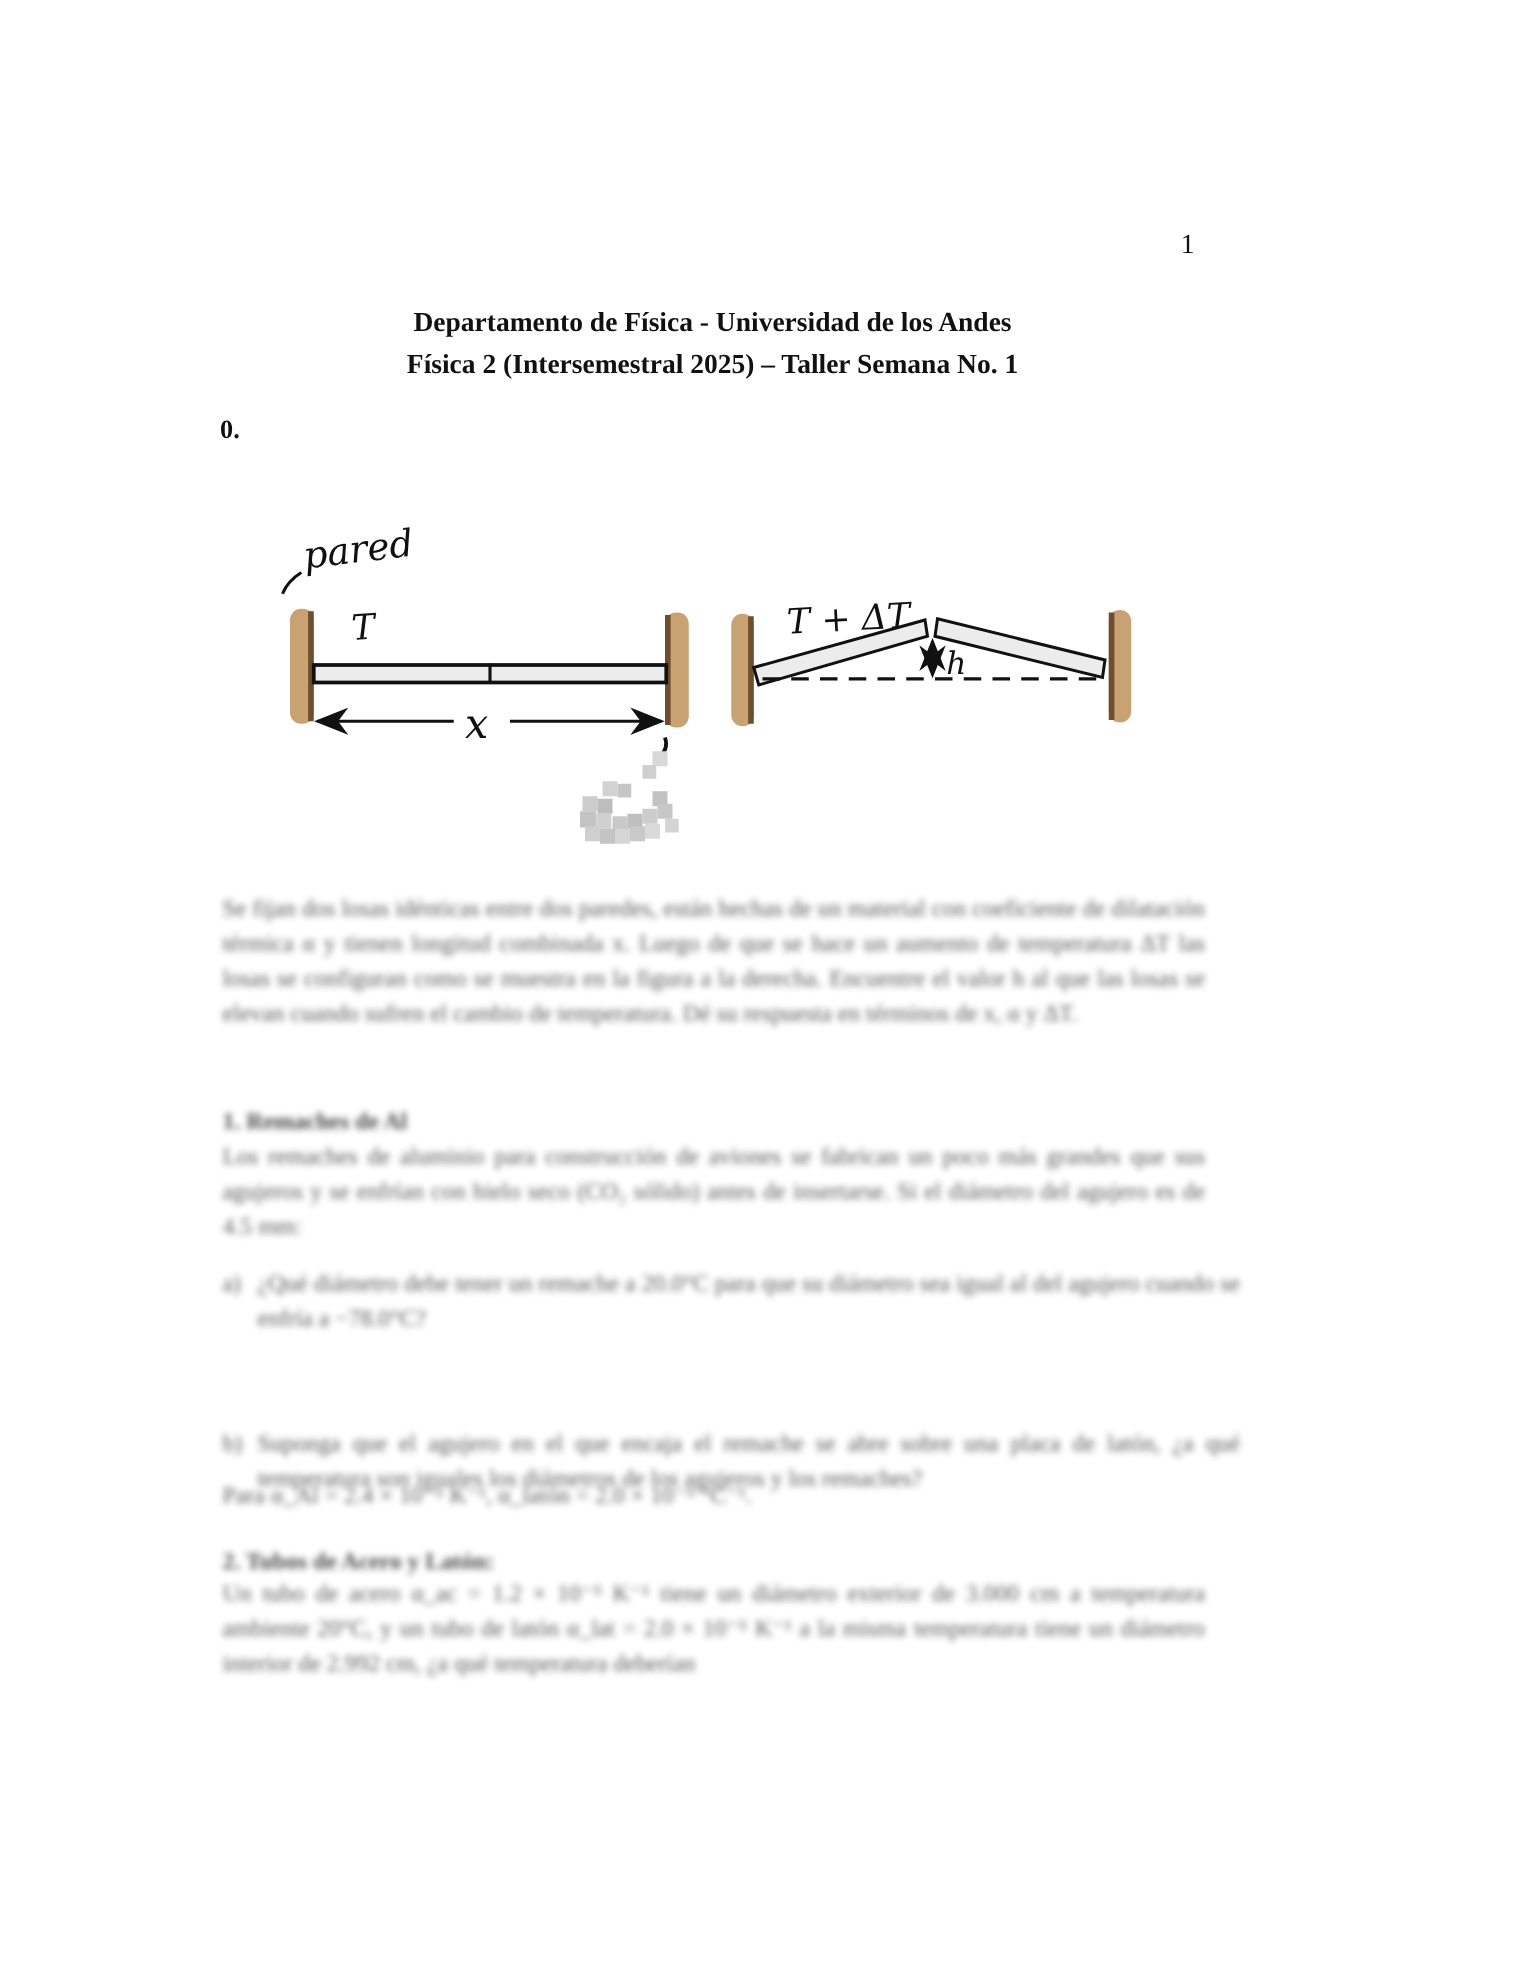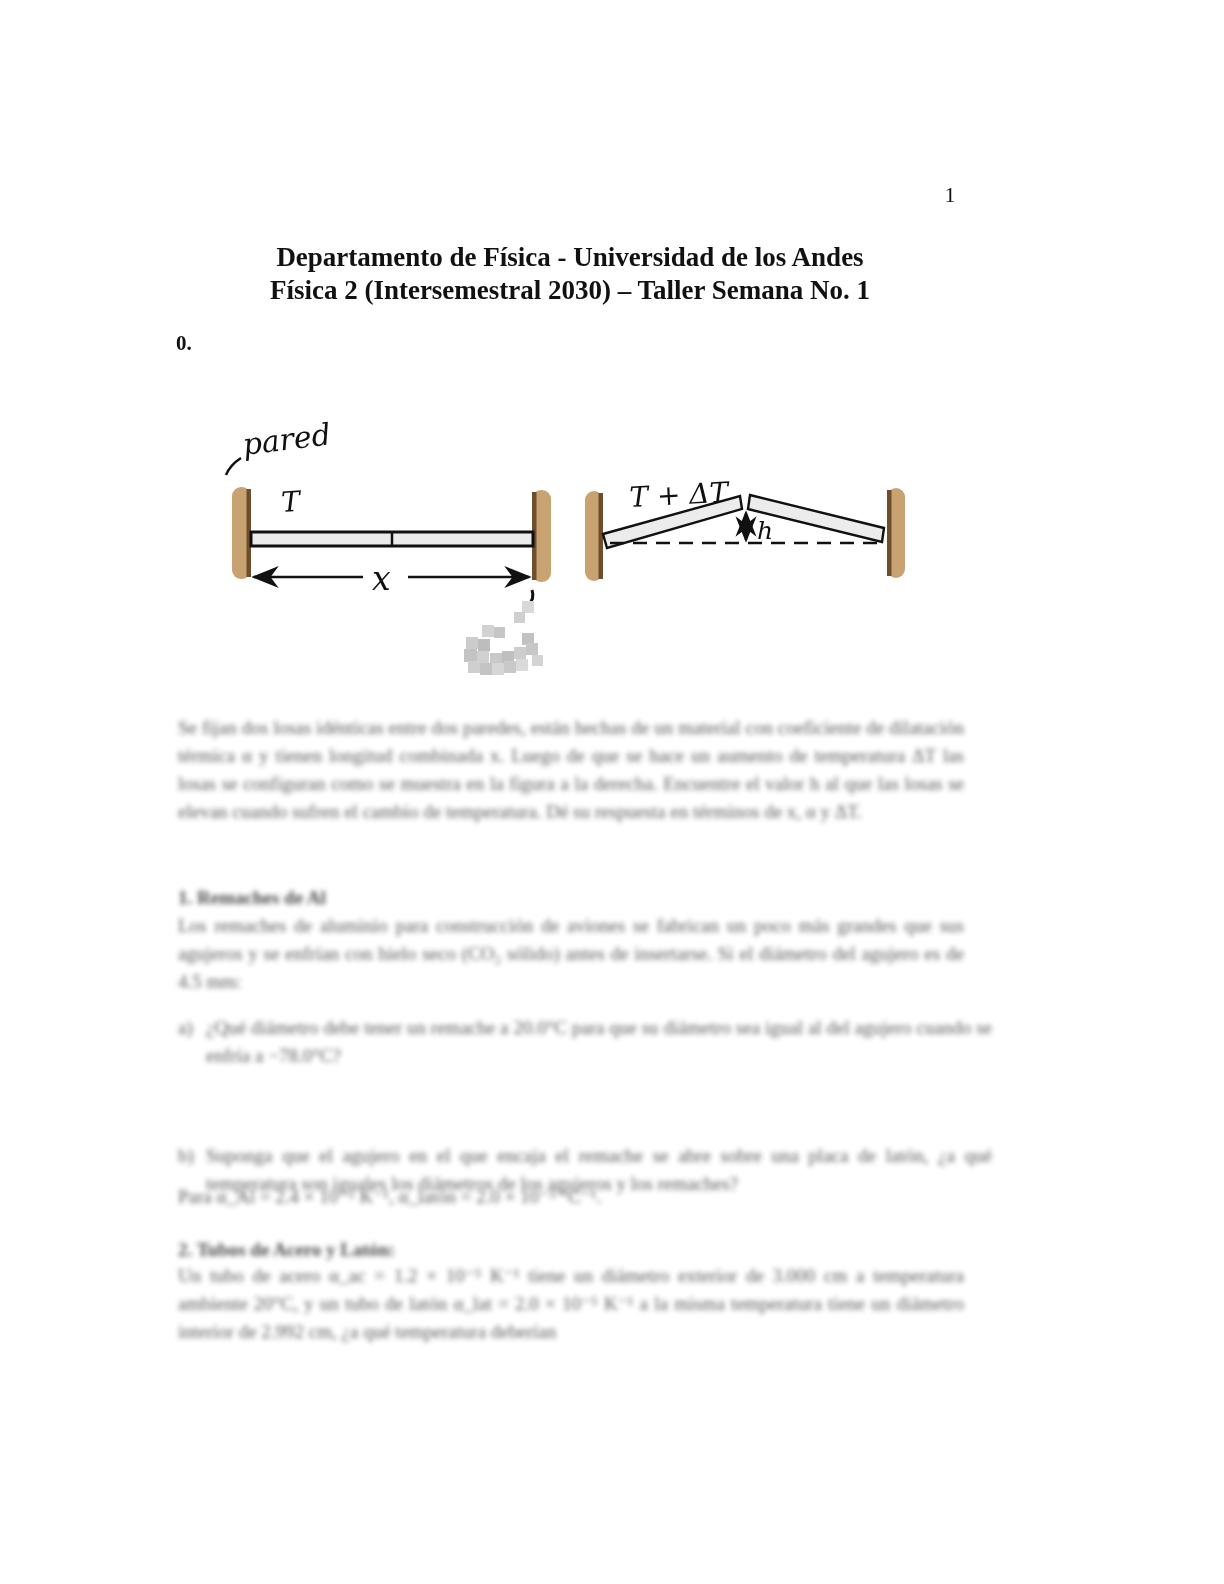--- a/index.html
+++ b/index.html
@@ -4,41 +4,41 @@
 <style>
   html,body{margin:0;padding:0;}
   body{
     width:1224px;height:1584px;position:relative;background:#ffffff;
     font-family:"Liberation Serif","DejaVu Serif",serif;color:#111;
     overflow:hidden;
   }
   .abs{position:absolute;}
   .page-number{left:930px;top:182px;width:40px;font-size:22px;text-align:center;}
   .title-block{left:178px;top:241px;width:784px;text-align:center;
-    font-weight:bold;font-size:27px;line-height:33px;}
+    font-weight:bold;font-size:22px;line-height:33px;}
   .problem-zero{left:176px;top:331px;font-size:21px;font-weight:bold;}
   .figure-wrap{left:180px;top:415px;width:780px;height:265px;}
   .hand{font-style:italic;font-family:"DejaVu Serif",serif;}
   
   .bodytext{left:178px;width:786px;font-size:19px;line-height:28px;
     text-align:justify;color:#4c4c4c;
     filter:blur(2.4px);opacity:0.92;}
   .bodytext.heading{font-weight:bold;color:#3a3a3a;text-align:left;}
   .item{padding-left:28px;position:relative;}
   .item .item-label{position:absolute;left:0;top:0;}
   svg text{fill:#101010;}
 </style>
 </head>
 <body>
 
 <div class="abs page-number">1</div>
 
 <div class="abs title-block">
   <div>Departamento de Física - Universidad de los Andes</div>
-  <div>Física 2 (Intersemestral 2030) – Taller Semana No. 1</div>
+  <div>Física 2 (Intersemestral 2025) – Taller Semana No. 1</div>
 </div>
 
 <div class="abs problem-zero">0.</div>
 
 <div class="abs figure-wrap">
 <svg width="780" height="265" viewBox="0 0 780 265" xmlns="http://www.w3.org/2000/svg">
   <defs>
     <marker id="ah" viewBox="0 0 10 8" refX="9" refY="4" markerWidth="11" markerHeight="9" orient="auto-start-reverse">
       <path d="M0,0 L10,4 L0,8 L3,4 z" fill="#111"></path>
     </marker>

